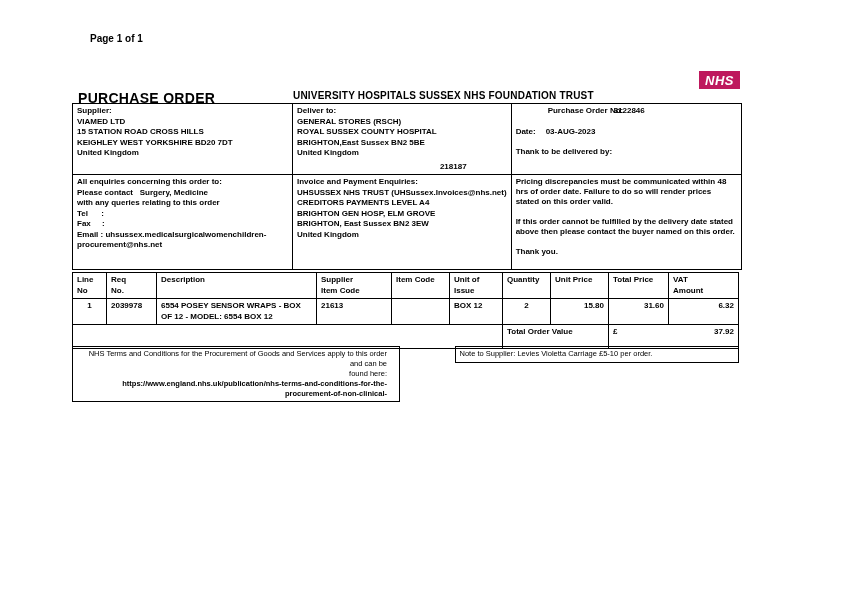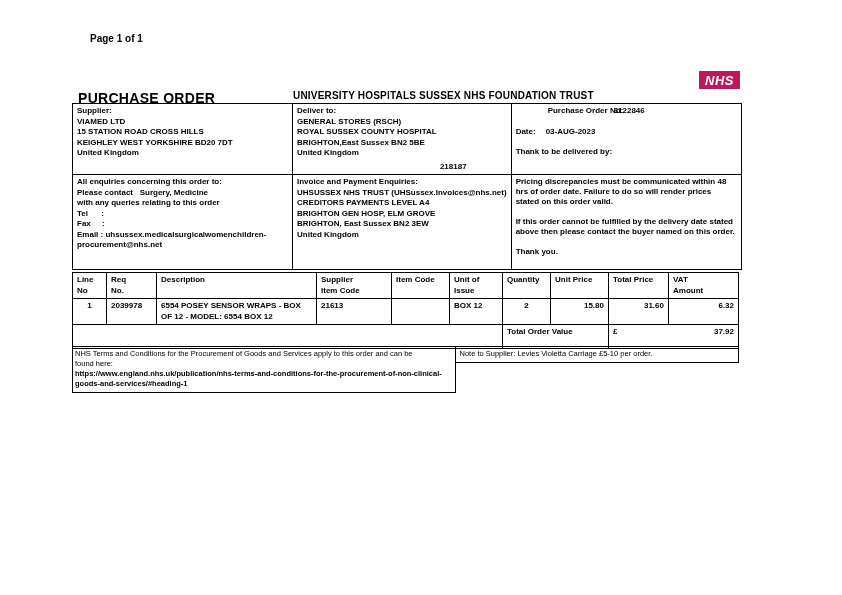--- a/index.html
+++ b/index.html
@@ -33,22 +33,22 @@
   .para { margin-bottom:10px; line-height:10px; }
 
   .items { left:72px; top:272px; }
   .items td.hdr { white-space:pre-line; height:26px; }
   .items td.cell { height:24px; }
   .c-center { text-align:center; }
   .c-right { text-align:right; }
   .total-val { display:flex; justify-content:space-between; }
 
   .terms-box {
-    left:72px; top:346px; width:384px; min-height:47px;
-    border:1.5px solid #000; padding:2px 2px; font-size:7.5px; line-height:10px;
+    left:72px; top:346px; width:328px; min-height:47px;
+    border:1.5px solid #000; padding:2px 12px; font-size:7.5px; line-height:10px;text-align:right;
   }
   .terms-box .reg { font-weight:normal; }
   .terms-box .lnk { font-weight:bold; }
   .note-box {
     left:454.5px; top:346px; width:284px; height:17px;
     border:1.5px solid #000; padding:2px 4px; font-size:7.5px;
     font-weight:normal; white-space:nowrap; overflow:hidden;
   }
 </style>
 </head>
@@ -180,20 +180,19 @@
         </div>
       </td>
     </tr>
   </tbody>
     </table>
 
   <div class="abs terms-box">
     <div class="reg">NHS Terms and Conditions for the Procurement of Goods and Services apply to this order and can be</div>
     <div class="reg">found here:</div>
     <div class="lnk">https://www.england.nhs.uk/publication/nhs-terms-and-conditions-for-the-procurement-of-non-clinical-</div>
-    <div class="lnk">goods-and-services/#heading-1</div>
   </div>
 
   <div class="abs note-box">
     <span>Note to Supplier: Levies Violetta Carriage £5-10 per order.</span>
   </div>
 
 </div>
 
 </body></html>

